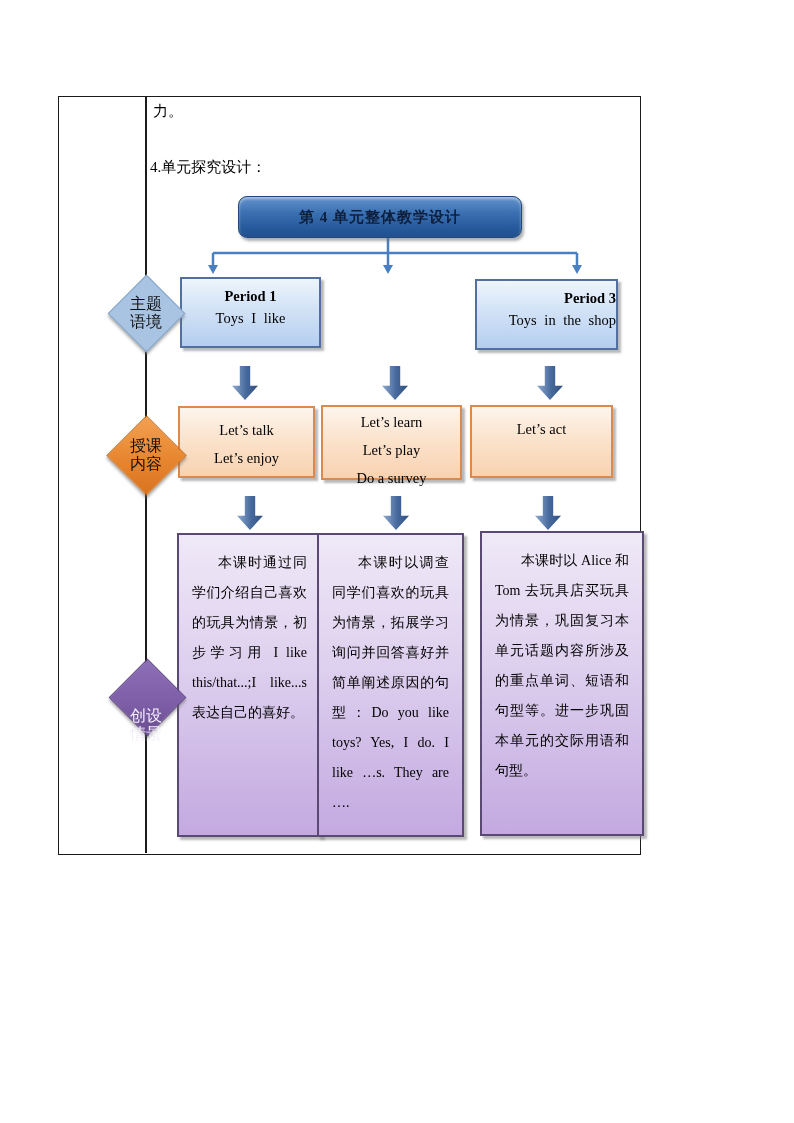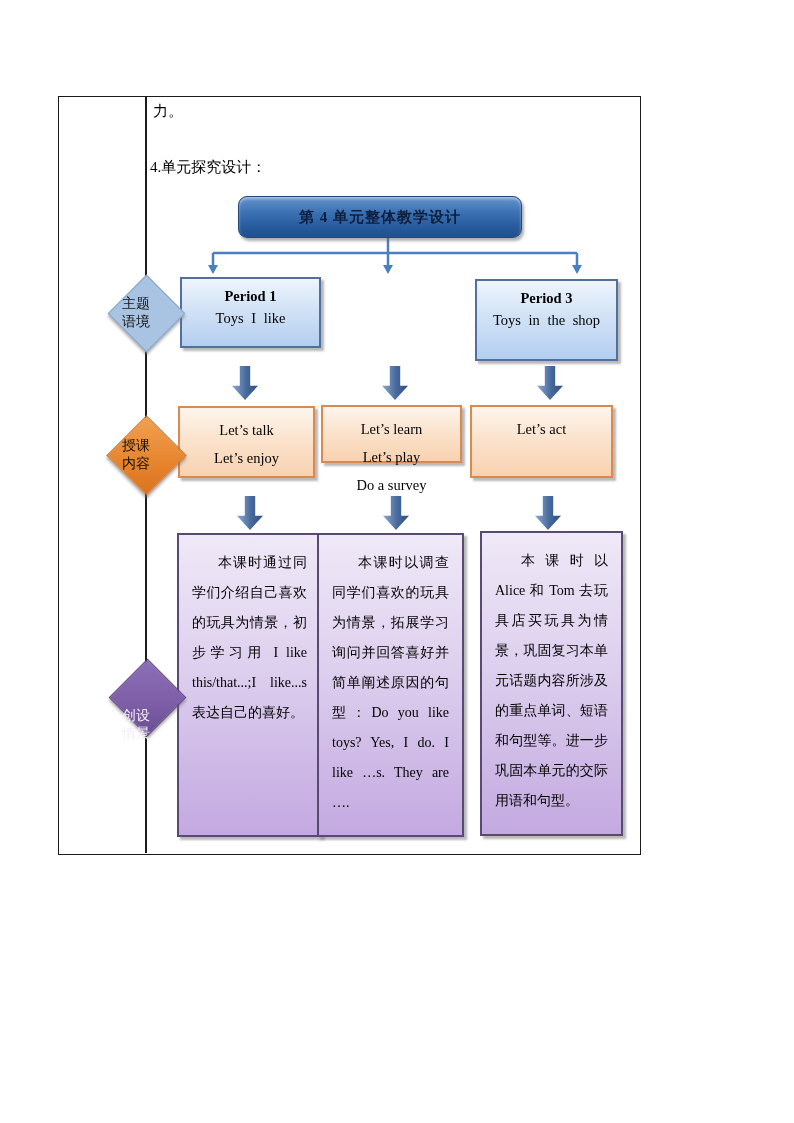--- a/index.html
+++ b/index.html
@@ -23,21 +23,21 @@
     display:flex;align-items:center;justify-content:center;z-index:3;
   }
   .banner span{font-weight:bold;font-size:15px;letter-spacing:1px;color:#0d1f3c;}
   
   .connector{position:absolute;left:200px;top:230px;width:400px;height:48px;z-index:2;}
   
   .diamond{position:absolute;transform:rotate(45deg);z-index:3;}
   .d-theme{left:119px;top:286px;width:53px;height:53px;background:#a9c3e2;border:1px solid #87a6c9;box-shadow:2px 2px 3px rgba(110,110,110,.55);}
   .d-teach{left:118px;top:427px;width:55px;height:55px;background:linear-gradient(135deg,#f2a052 0%,#e8862f 55%,#d9731f 100%);border:1px solid #c96d1e;box-shadow:2px 2px 3px rgba(110,110,110,.55);}
   .d-scene{left:120px;top:670px;width:53px;height:53px;background:linear-gradient(135deg,#8d6fb7 0%,#7c5da6 60%,#6a4d92 100%);border:1px solid #5d4384;box-shadow:2px 2px 3px rgba(110,110,110,.55);}
-  .dlabel{position:absolute;width:60px;left:106px;text-align:center;font-size:14px;line-height:18px;z-index:4;}
+  .dlabel{position:absolute;width:60px;left:116px;text-align:center;font-size:16px;line-height:18px;z-index:4;}
   .dl-theme{top:295px;color:#111;}
   .dl-teach{top:437px;color:#111;}
   .dl-scene{top:679px;color:#f4effa;margin-top:28px;}
   
   .fbox{position:absolute;z-index:2;box-sizing:border-box;box-shadow:3px 3px 2px rgba(128,128,128,.55);}
   .blue{
     background:linear-gradient(180deg,#eef5fc 0%,#d6e5f7 38%,#b4cef0 100%);
     border:2px solid #51709e;text-align:center;
   }
   .blue .ttl{font-weight:bold;font-size:14.5px;margin-top:9px;}
@@ -50,27 +50,27 @@
   .purple{
     background:linear-gradient(180deg,#efe9f7 0%,#ddcfee 45%,#c3a9e0 100%);
     border:2px solid #5a4a73;
   }
   .purple p{
     margin:4px;padding:9px 9px 0 9px;font-size:14px;line-height:30px;
     text-indent:26px;text-align:justify;color:#000;
   }
   .b1{left:180px;top:277px;width:141px;height:71px;}
   .b2{left:328px;top:276px;width:139px;height:72px;}
-  .b3{left:475px;top:279px;width:143px;height:82px;}
+  .b3{left:475px;top:279px;width:143px;height:71px;text-align:right;}
   .o1{left:178px;top:406px;width:137px;height:72px;padding-top:8px;}
-  .o2{left:321px;top:405px;width:141px;height:58px;padding-top:8px;}
+  .o2{left:321px;top:405px;width:141px;height:75px;padding-top:1px;}
   .o3{left:470px;top:405px;width:143px;height:73px;padding-top:8px;}
   .s1{left:177px;top:533px;width:145px;height:304px;}
   .s2{left:317px;top:533px;width:147px;height:304px;}
-  .s3{left:480px;top:531px;width:143px;height:305px;}
+  .s3{left:480px;top:531px;width:164px;height:305px;}
   
   .barrow{
     position:absolute;width:26px;height:34px;z-index:2;
     background:linear-gradient(90deg,#8fa9d0 0%,#46699c 55%,#2f4f80 100%);
     clip-path:polygon(50% 100%,0 58%,30% 58%,30% 0,70% 0,70% 58%,100% 58%);
     filter:drop-shadow(1px 1px 1px rgba(100,100,100,.5));
   }
   .a11{left:232px;top:366px;} .a12{left:382px;top:366px;} .a13{left:537px;top:366px;}
   .a21{left:237px;top:496px;} .a22{left:383px;top:496px;} .a23{left:535px;top:496px;}
 </style>

